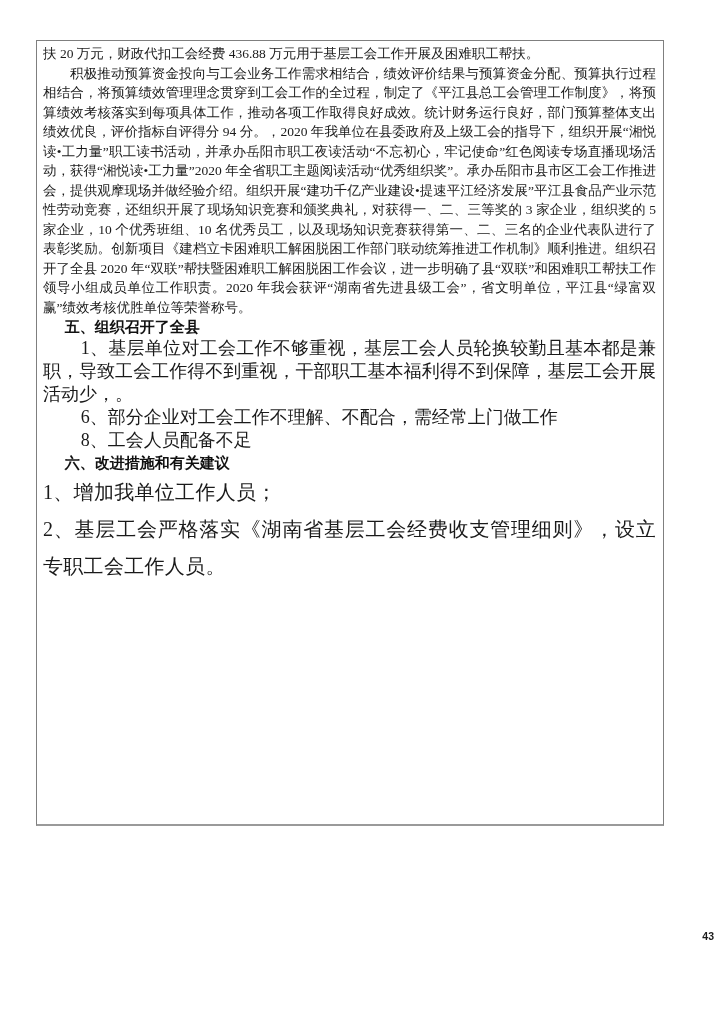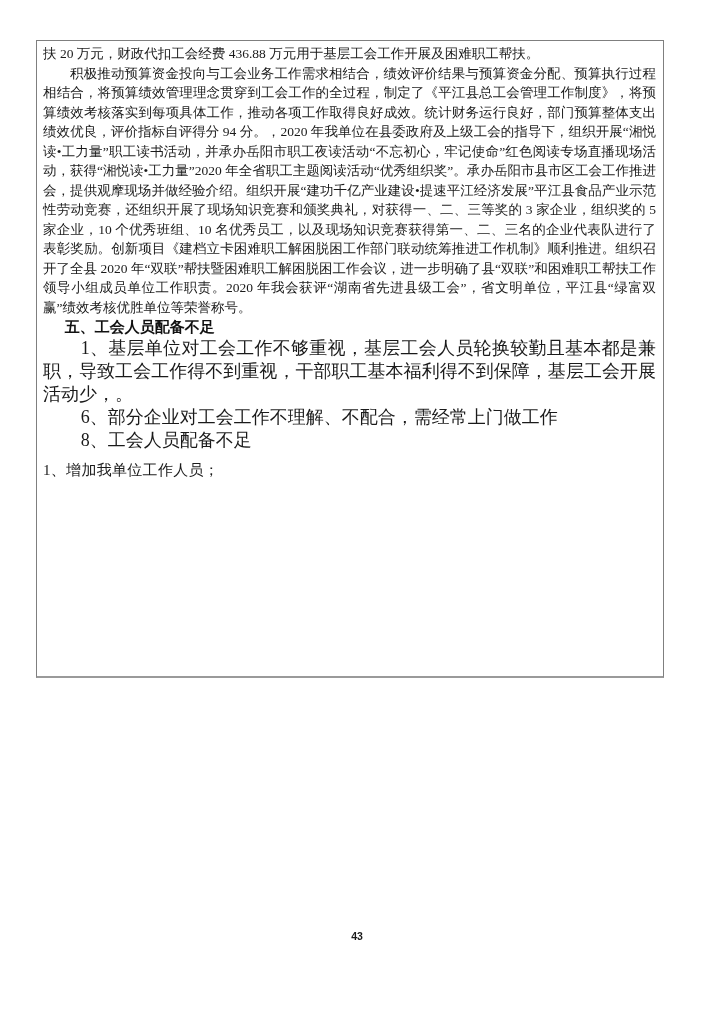--- a/index.html
+++ b/index.html
@@ -11,21 +11,21 @@
   .page {
     position: relative;
     width: 714px; height: 1010px;
     background: #ffffff;
     color: #1a1a1a;
     overflow: hidden;
   }
   .doc-box {
     position: absolute;
     left: 36px; top: 40px;
-    width: 628px; height: 638px;
+    width: 628px; height: 786px;
     box-sizing: border-box;
     border: 1px solid #7f7f7f;
     border-bottom-width: 2px;
     border-bottom-color: #9a9a9a;
     padding: 3px 7px 0 6px;
     background: #ffffff;
   }
   p, h3 { margin: 0; padding: 0; }
   .body-para {
     font-size: 13.5px;
@@ -44,57 +44,59 @@
   .h5 { line-height: 20px; }
   .h6 { line-height: 22px; }
   .sec5-item {
     font-size: 18px;
     line-height: 23px;
     text-align: justify;
     text-justify: inter-character;
     text-indent: 2.1em;
   }
   .sec6-item {
-    font-size: 15px;
+    font-size: 20px;
     line-height: 37px;
     text-align: justify;
     text-justify: inter-character;
     letter-spacing: 0.3px;
   }
   .page-number {
     position: absolute;
     top: 930px; left: 0;
     width: 714px;
-    text-align: center;
+    text-align: right;
     font-size: 10.5px;
     font-weight: bold;
     font-family: "Liberation Sans", "DejaVu Sans", sans-serif;
     color: #1a1a1a;
   }
 </style>
 </head>
 <body>
 
 <div class="page">
 
   <div class="doc-box">
 
     <p class="body-para no-indent">扶 20 万元，财政代扣工会经费 436.88 万元用于基层工会工作开展及困难职工帮扶。</p>
 
     <p class="body-para">积极推动预算资金投向与工会业务工作需求相结合，绩效评价结果与预算资金分配、预算执行过程相结合，将预算绩效管理理念贯穿到工会工作的全过程，制定了《平江县总工会管理工作制度》，将预算绩效考核落实到每项具体工作，推动各项工作取得良好成效。统计财务运行良好，部门预算整体支出绩效优良，评价指标自评得分 94 分。，2020 年我单位在县委政府及上级工会的指导下，组织开展“湘悦读•工力量”职工读书活动，并承办岳阳市职工夜读活动“不忘初心，牢记使命”红色阅读专场直播现场活动，获得“湘悦读•工力量”2020 年全省职工主题阅读活动“优秀组织奖”。承办岳阳市县市区工会工作推进会，提供观摩现场并做经验介绍。组织开展“建功千亿产业建设•提速平江经济发展”平江县食品产业示范性劳动竞赛，还组织开展了现场知识竞赛和颁奖典礼，对获得一、二、三等奖的 3 家企业，组织奖的 5 家企业，10 个优秀班组、10 名优秀员工，以及现场知识竞赛获得第一、二、三名的企业代表队进行了表彰奖励。创新项目《建档立卡困难职工解困脱困工作部门联动统筹推进工作机制》顺利推进。组织召开了全县 2020 年“双联”帮扶暨困难职工解困脱困工作会议，进一步明确了县“双联”和困难职工帮扶工作领导小组成员单位工作职责。2020 年我会获评“湖南省先进县级工会”，省文明单位，平江县“绿富双赢”绩效考核优胜单位等荣誉称号。</p>
 
-    <h3 class="sec-heading h5">五、工会人员配备不足</h3>
+    <h3 class="sec-heading h5">五、组织召开了全县</h3>
 
     <p class="sec5-item">1、基层单位对工会工作不够重视，基层工会人员轮换较勤且基本都是兼职，导致工会工作得不到重视，干部职工基本福利得不到保障，基层工会开展活动少，。</p>
 
     <p class="sec5-item">6、部分企业对工会工作不理解、不配合，需经常上门做工作</p>
 
     <p class="sec5-item">8、工会人员配备不足</p>
 
+    <h3 class="sec-heading h6">六、改进措施和有关建议</h3>
 
     <p class="sec6-item">1、增加我单位工作人员；</p>
 
+    <p class="sec6-item">2、基层工会严格落实《湖南省基层工会经费收支管理细则》，设立专职工会工作人员。</p>
 
   </div>
 
   <div class="page-number">43</div>
 
 </div>
 
 </body></html>

